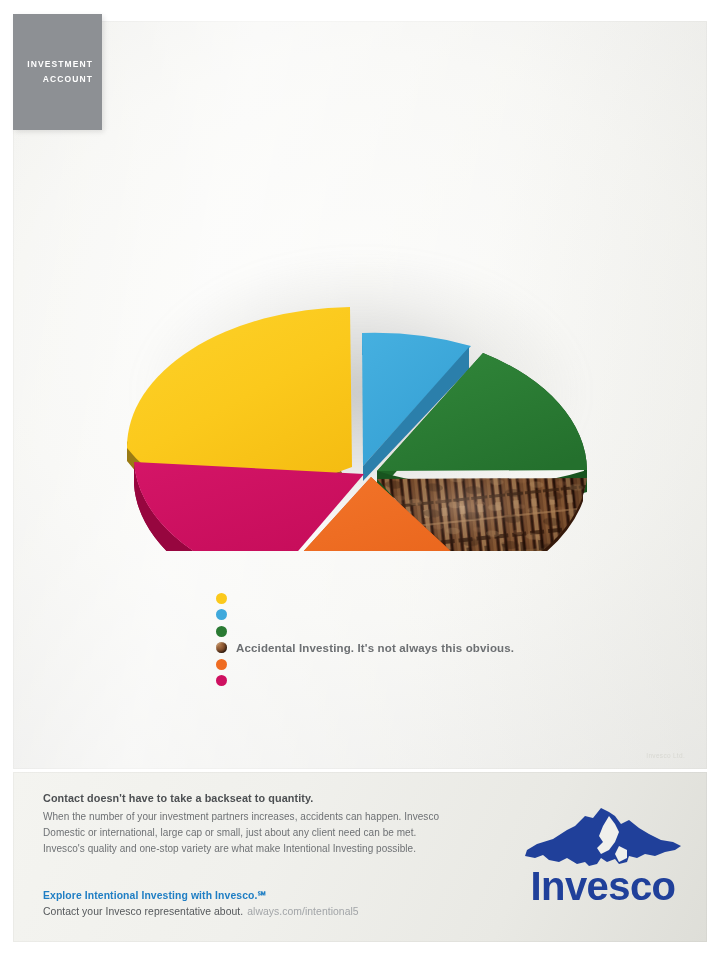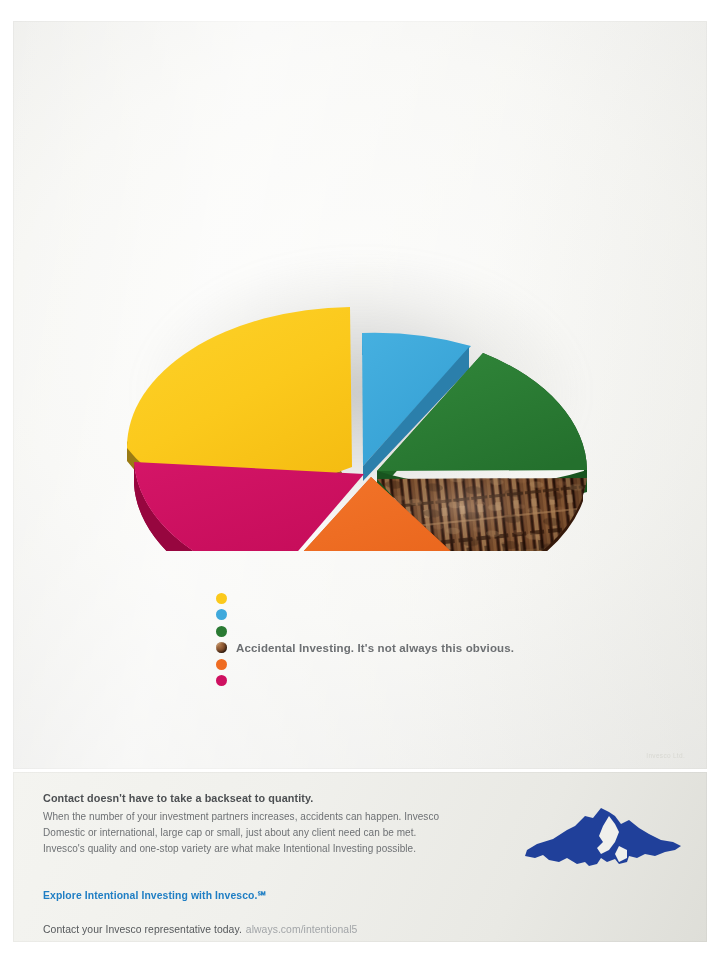--- a/index.html
+++ b/index.html
@@ -169,21 +169,21 @@
   .cta-block {
     position: absolute;
     left: 30px;
     top: 116px;
   }
   .cta-head {
     font-size: 10.4px;
     font-weight: bold;
     color: #1f7ec4;
     letter-spacing: 0.1px;
-    margin-bottom: 22px;
+    margin-bottom: 4px;
   }
   .cta-sub {
     font-size: 10.4px;
     color: #55585b;
     letter-spacing: 0.05px;
   }
   .cta-url {
     color: #a2a5a8;
     margin-left: 4px;
   }
@@ -363,46 +363,51 @@
       </div>
       <div class="legend-row">
         <span class="legend-dot" style="background:#ce1060"></span>
         <span class="legend-label"></span>
       </div>
     </div>
 
     <div class="credit">Invesco Ltd.</div>
   </div>
 
+  <div class="corner-tab">
+    <div class="line">INVESTMENT</div>
+    <div class="line">ACCOUNT</div>
+  </div>
 
   <div class="bottom-panel">
 
     <div class="copy-block">
       <div class="copy-head">Contact doesn't have to take a backseat to quantity.</div>
       <div class="copy-body">
         <p>When the number of your investment partners increases, accidents can happen. Invesco</p>
         <p>Domestic or international, large cap or small, just about any client need can be met.</p>
         <p>Invesco's quality and one-stop variety are what make Intentional Investing possible.</p>
       </div>
     </div>
 
     <div class="cta-block">
       <div class="cta-head">Explore Intentional Investing with Invesco.℠</div>
       <div class="cta-sub">
-        <span>Contact your Invesco representative today.</span><span class="cta-url">always.com/intentional5</span>
+        <span>Contact your Invesco representative about.</span><span class="cta-url">always.com/intentional5</span>
       </div>
     </div>
 
     <div class="logo">
       <svg class="logo-mark" viewBox="0 0 160 64">
         <path fill="#20409a" d="M78,2 L70,12 L62,10 L52,20 L44,24 L30,33 L14,38 L4,44 L2,50
                                  L12,52 L20,49 L26,54 L36,56 L44,52 L54,58 L62,56 L66,60
                                  L74,58 L78,52 L84,56 L92,53 L96,58 L104,56 L106,50
                                  L114,52 L122,48 L132,50 L142,46 L152,44 L158,40 L150,36
                                  L138,34 L126,28 L116,22 L106,14 L98,18 L92,10 L86,6 Z"></path>
         <path fill="#f0f0ec" d="M86,10 L80,20 L76,30 L80,36 L74,42 L78,48 L86,44 L92,36
                                  L96,26 L92,18 Z"></path>
         <path fill="#f0f0ec" d="M96,40 L92,48 L96,56 L104,52 L104,44 Z"></path>
       </svg>
+      <div class="logo-word">Invesco</div>
     </div>
   </div>
 
 </div>
 
 </body></html>

